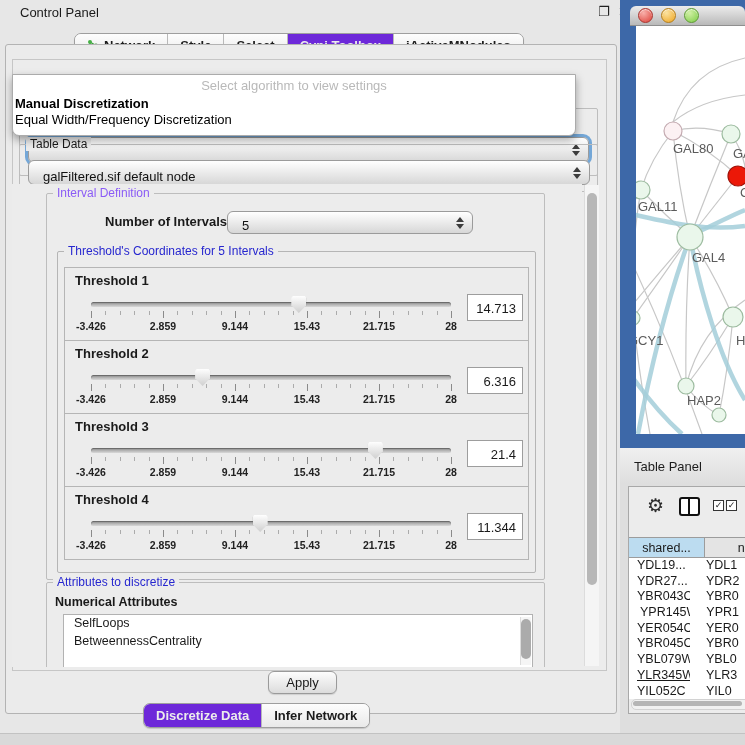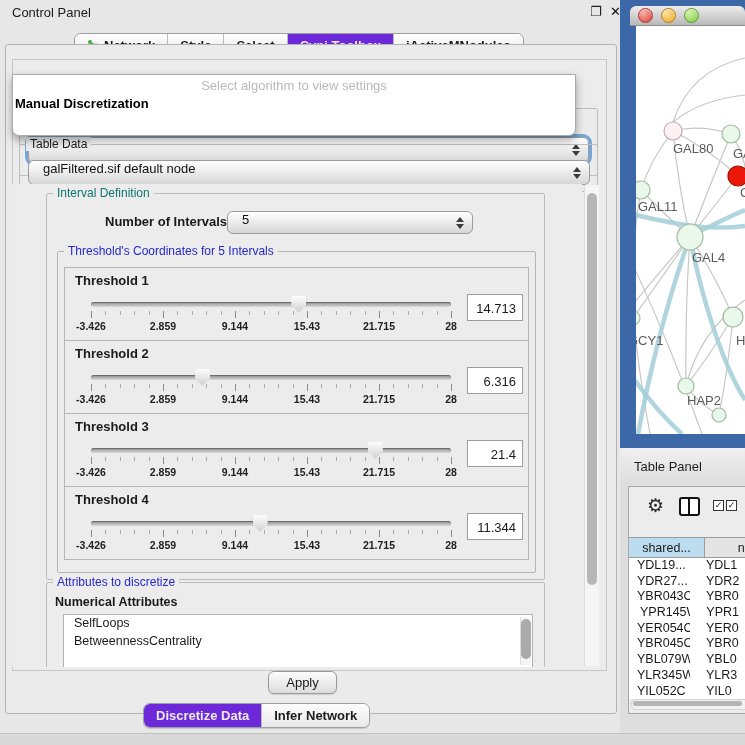--- a/index.html
+++ b/index.html
@@ -1,21 +1,21 @@
 <!DOCTYPE html>
 <html><head>
 <meta charset="utf-8">
 <style>
   html,body{margin:0;padding:0;}
   body{width:745px;height:745px;position:relative;overflow:hidden;background:#e7e7e7;
        font-family:"Liberation Sans","DejaVu Sans",sans-serif;color:#1a1a1a;}
   .abs{position:absolute;}
 
   
-  #titlebar{left:4px;top:0;width:620px;height:26px;}
+  #titlebar{left:12px;top:0;width:620px;height:26px;}
   #win-title{left:8px;top:5px;font-size:13px;}
   #float-icon{left:586px;top:4px;font-size:13px;color:#222;}
   #close-icon{left:606px;top:4px;font-size:13px;font-weight:bold;color:#111;}
 
   
   .tabbar{display:flex;height:23px;border:1px solid #9e9e9e;border-radius:7px;overflow:hidden;
           background:#f4f4f4;box-shadow:0 1px 1px rgba(0,0,0,.15);}
   .tab{display:flex;align-items:center;justify-content:center;gap:5px;padding:0 12px;
        font-size:13px;font-weight:600;color:#1c1c1c;border-right:1px solid #b9b9b9;
        background:linear-gradient(#fdfdfd,#e9e9e9);cursor:default;white-space:nowrap;}
@@ -26,27 +26,27 @@
 
   
   #main-panel{left:5px;top:44px;width:610px;height:668px;background:#ebebeb;
               border:1px solid #b3b3b3;border-radius:3px;}
   #content-panel{left:11px;top:58px;width:593px;height:610px;background:#ececec;
                  border:1px solid #c6c6c6;}
 
   .group{position:absolute;border:1px solid #bdbdbd;border-radius:2px;}
   .group-title{position:absolute;top:-8px;left:6px;background:#ececec;padding:0 4px;
                font-size:12px;line-height:14px;white-space:nowrap;}
-  .gt-green{color:#0f766e;}
+  .gt-green{color:#8b5cf6;}
   .gt-blue{color:#2626cf;}
 
   
   .combo{position:absolute;border:1px solid #9b9b9b;border-radius:6px;
          background:linear-gradient(#ffffff,#d7d7d7);font-size:13px;color:#111;
-         display:flex;align-items:flex-start;padding-left:14px;box-sizing:border-box;}
+         display:flex;align-items:flex-end;padding-left:14px;box-sizing:border-box;}
   .combo .spinner{position:absolute;right:8px;top:50%;transform:translateY(-50%);
                   display:flex;flex-direction:column;gap:2px;}
   .combo .spinner i{display:block;width:0;height:0;border-left:4px solid transparent;
                     border-right:4px solid transparent;}
   .combo .spinner i.up{border-bottom:5px solid #3c3c3c;}
   .combo .spinner i.dn{border-top:5px solid #3c3c3c;}
   #ghost-combo{box-shadow:0 0 0 3px #74a7d7;}
 
   
   #algo-popup{left:12px;top:74px;width:562px;height:60px;background:#ffffff;
@@ -175,20 +175,21 @@
     <span class="spinner">
         <i class="up"></i>
         <i class="dn"></i>
       </span>
   </div>
 </div>
 
 <div class="abs" id="algo-popup">
   <div id="popup-hint">Select algorithm to view settings</div>
 <div class="popup-item" style="top: 21px; font-weight: bold;">Manual Discretization</div>
+    <div class="popup-item" style="top: 37px; font-weight: normal;">Equal Width/Frequency Discretization</div>
   </div>
 
 <div class="abs group" style="left:19px;top:144px;width:577px;height:46px;">
   <span class="group-title">Table Data</span>
   <div class="combo" style="left:8px;top:15px;width:562px;height:25px;">
     <span>galFiltered.sif default node</span>
     <span class="spinner">
         <i class="up"></i>
         <i class="dn"></i>
       </span>
@@ -503,21 +504,21 @@
       </div>
       <div class="tbl-row">
         <div class="td-cell" style="width: 76px; padding-left: 8px;">YBR045C</div>
         <div class="td-cell" style="width: 84px; padding-left: 16px;">YBR0</div>
       </div>
       <div class="tbl-row">
         <div class="td-cell" style="width: 76px; padding-left: 8px;">YBL079W</div>
         <div class="td-cell" style="width: 84px; padding-left: 16px;">YBL0</div>
       </div>
       <div class="tbl-row">
-        <div class="td-cell" style="width: 76px; padding-left: 8px;">YLR345W</div>
+        <div class="td-cell" style="width: 76px; padding-left: 8px; text-decoration: underline;">YLR345W</div>
         <div class="td-cell" style="width: 84px; padding-left: 16px;">YLR3</div>
       </div>
       <div class="tbl-row">
         <div class="td-cell" style="width: 76px; padding-left: 8px;">YIL052C</div>
         <div class="td-cell" style="width: 84px; padding-left: 16px;">YIL0</div>
       </div>
     </div>
 
 <div id="tbl-hscroll">
       <div class="hthumb"></div>

